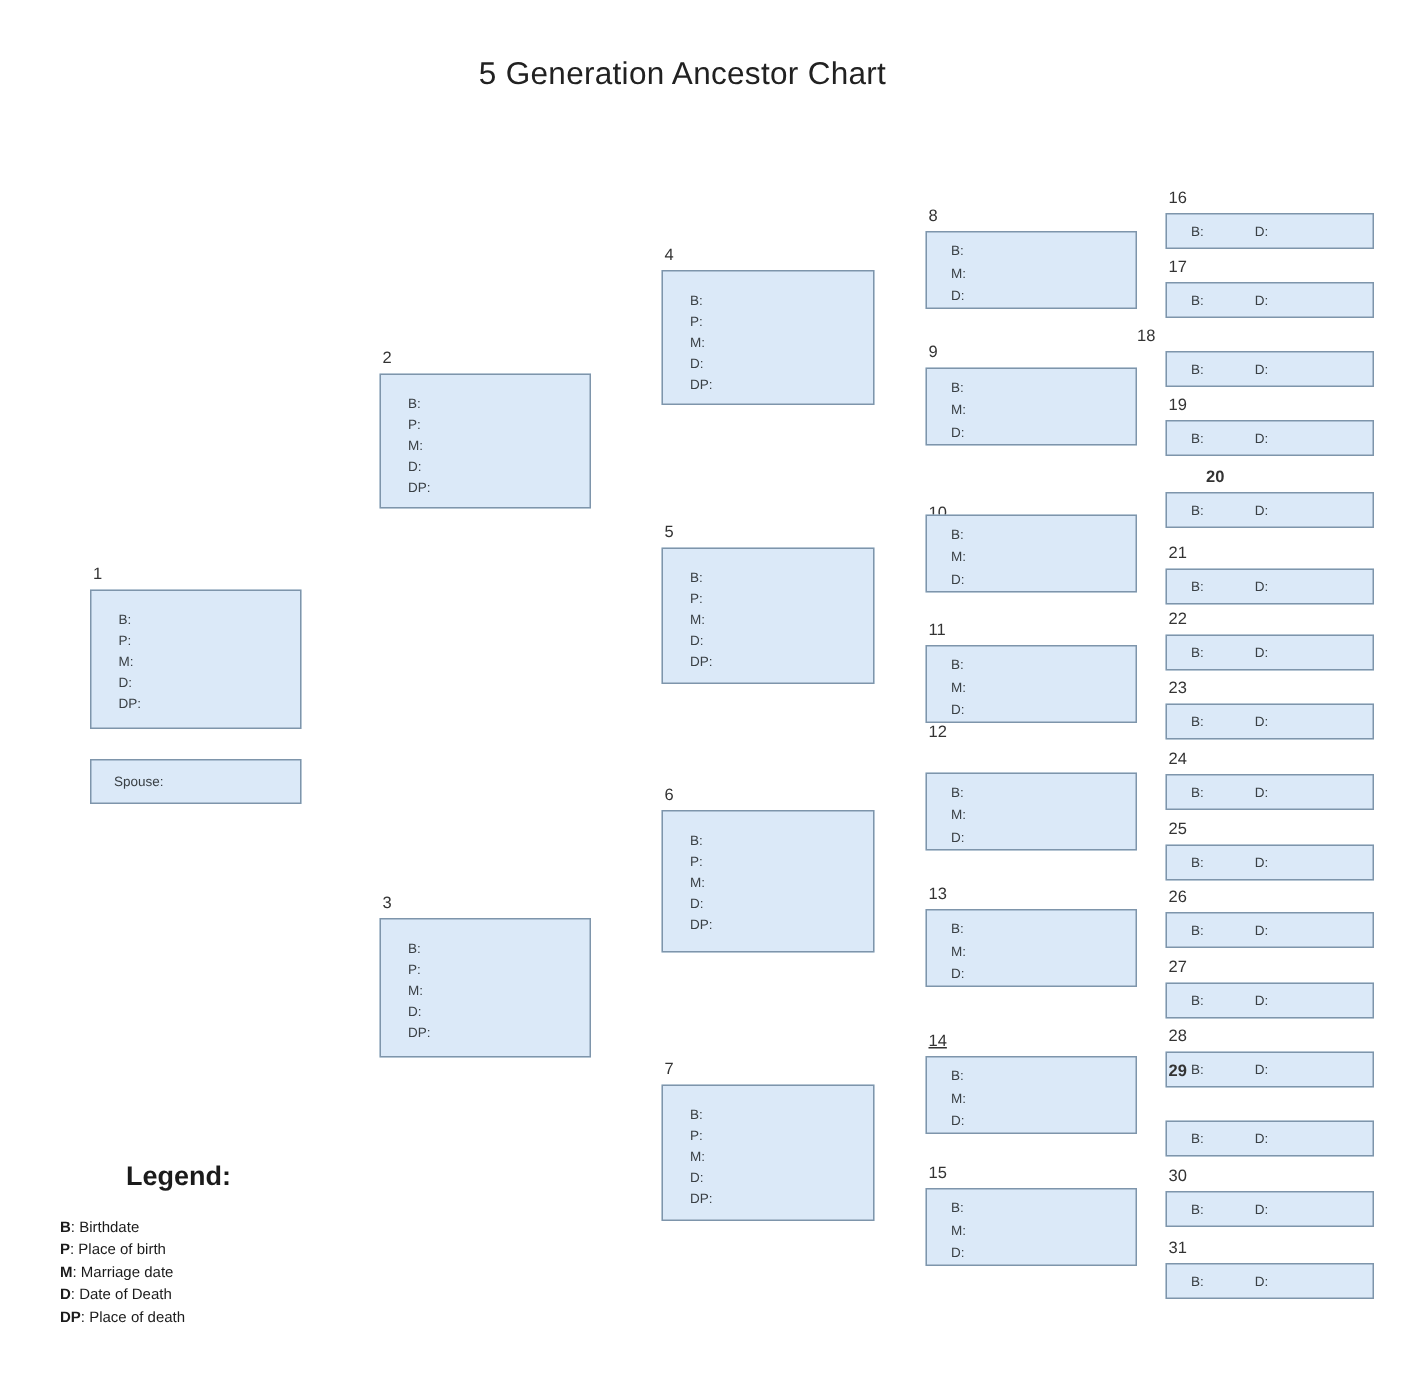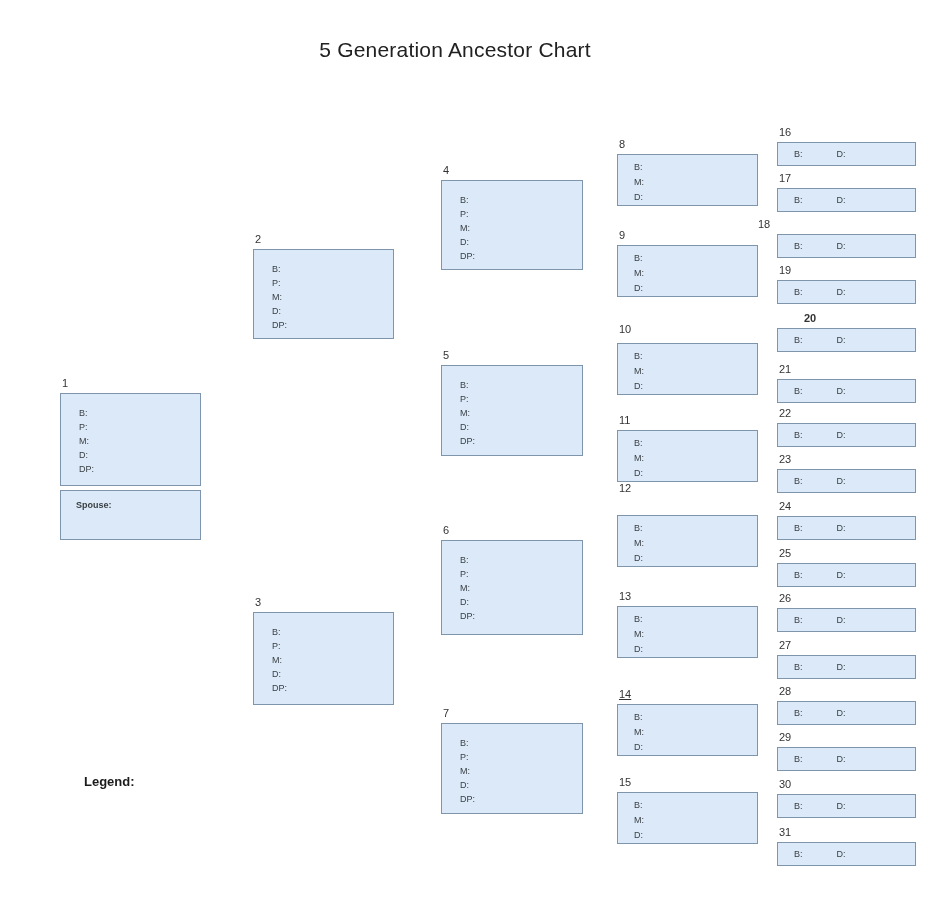--- a/index.html
+++ b/index.html
@@ -41,21 +41,21 @@
   .box-number {
     position: absolute;
     font-size: 11px;
     color: #333333;
     line-height: 14px;
   }
   #legend-heading {
     position: absolute;
     left: 84px;
     top: 774px;
-    font-size: 13px;
+    font-size: 18px;
     font-weight: bold;
     color: #1b1b1b;
   }
   #legend-items {
     position: absolute;
     left: 40px;
     top: 811px;
     font-size: 10px;
     color: #1b1b1b;
     line-height: 15px;
@@ -71,21 +71,21 @@
 
   <div>
       <div class="box-number" style="left: 62px; top: 376px;">1</div>
       <div class="abox full" style="left: 60px; top: 393px; width: 141px; height: 93px;">
         <div>B:</div>
         <div>P:</div>
         <div>M:</div>
         <div>D:</div>
         <div>DP:</div>
       </div>
-      <div class="abox spouse" style="left: 60px; top: 490px; width: 141px; height: 50px; font-weight: bold;">
+      <div class="abox spouse" style="left: 60px; top: 506px; width: 141px; height: 30px;">
         <div>Spouse:</div>
       </div>
       <div class="box-number" style="left: 255px; top: 232px;">2</div>
       <div class="abox full" style="left: 253px; top: 249px; width: 141px; height: 90px;">
         <div>B:</div>
         <div>P:</div>
         <div>M:</div>
         <div>D:</div>
         <div>DP:</div>
       </div>
@@ -134,21 +134,21 @@
         <div>B:</div>
         <div>M:</div>
         <div>D:</div>
       </div>
       <div class="box-number" style="left: 619px; top: 228px;">9</div>
       <div class="abox medium" style="left: 617px; top: 245px; width: 141px; height: 52px;">
         <div>B:</div>
         <div>M:</div>
         <div>D:</div>
       </div>
-      <div class="box-number" style="left: 619px; top: 322px;">10</div>
+      <div class="box-number" style="left: 619px; top: 335px;">10</div>
       <div class="abox medium" style="left: 617px; top: 343px; width: 141px; height: 52px;">
         <div>B:</div>
         <div>M:</div>
         <div>D:</div>
       </div>
       <div class="box-number" style="left: 619px; top: 413px;">11</div>
       <div class="abox medium" style="left: 617px; top: 430px; width: 141px; height: 52px;">
         <div>B:</div>
         <div>M:</div>
         <div>D:</div>
@@ -235,33 +235,40 @@
       <div class="box-number" style="left: 779px; top: 638px;">27</div>
       <div class="abox compact" style="left: 777px; top: 655px; width: 139px; height: 24px;">
         <div>B:</div>
         <div>D:</div>
       </div>
       <div class="box-number" style="left: 779px; top: 684px;">28</div>
       <div class="abox compact" style="left: 777px; top: 701px; width: 139px; height: 24px;">
         <div>B:</div>
         <div>D:</div>
       </div>
-      <div class="box-number" style="left: 779px; top: 730px;">29</div>
+      <div class="box-number" style="left: 779px; top: 707px; font-weight: bold;">29</div>
       <div class="abox compact" style="left: 777px; top: 747px; width: 139px; height: 24px;">
         <div>B:</div>
         <div>D:</div>
       </div>
       <div class="box-number" style="left: 779px; top: 777px;">30</div>
       <div class="abox compact" style="left: 777px; top: 794px; width: 139px; height: 24px;">
         <div>B:</div>
         <div>D:</div>
       </div>
       <div class="box-number" style="left: 779px; top: 825px; text-align: center;">31</div>
       <div class="abox compact" style="left: 777px; top: 842px; width: 139px; height: 24px;">
         <div>B:</div>
         <div>D:</div>
       </div>
     </div>
 
   <div id="legend-heading">Legend:</div>
 
+  <div id="legend-items">
+    <div class="legend-item"><b>B</b><span>: Birthdate</span></div>
+    <div class="legend-item"><b>P</b><span>: Place of birth</span></div>
+    <div class="legend-item"><b>M</b><span>: Marriage date</span></div>
+    <div class="legend-item"><b>D</b><span>: Date of Death</span></div>
+    <div class="legend-item"><b>DP</b><span>: Place of death</span></div>
+  </div>
 
 </div>
 
 </body></html>

